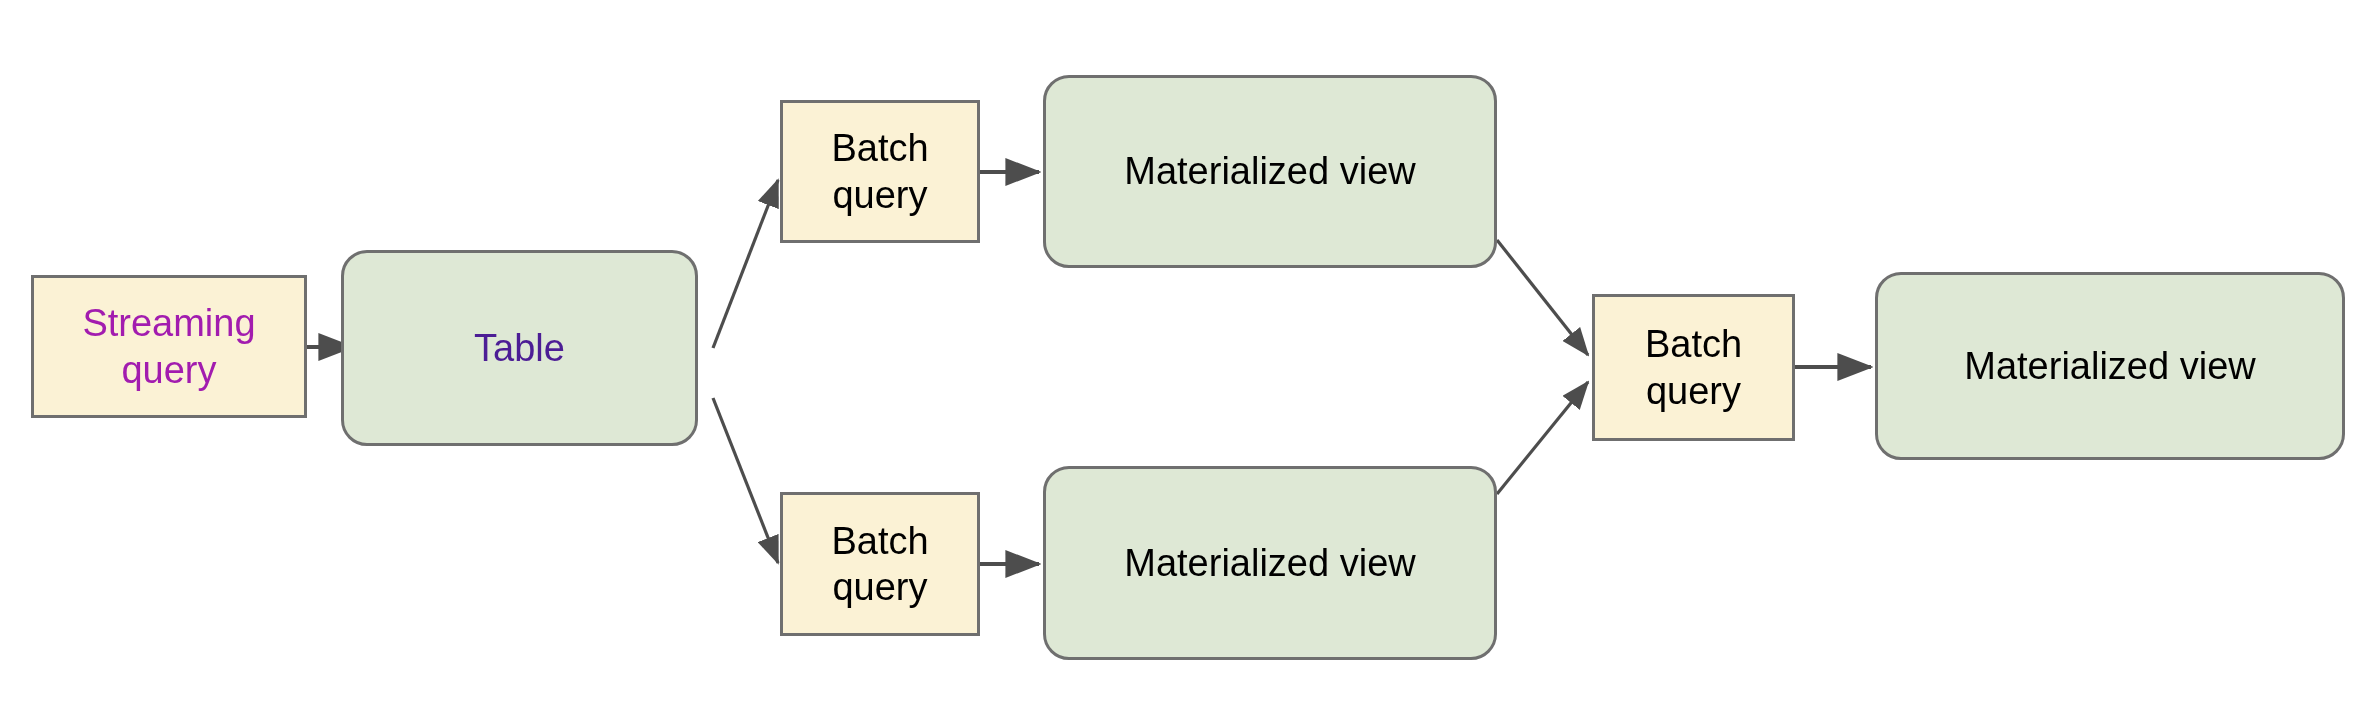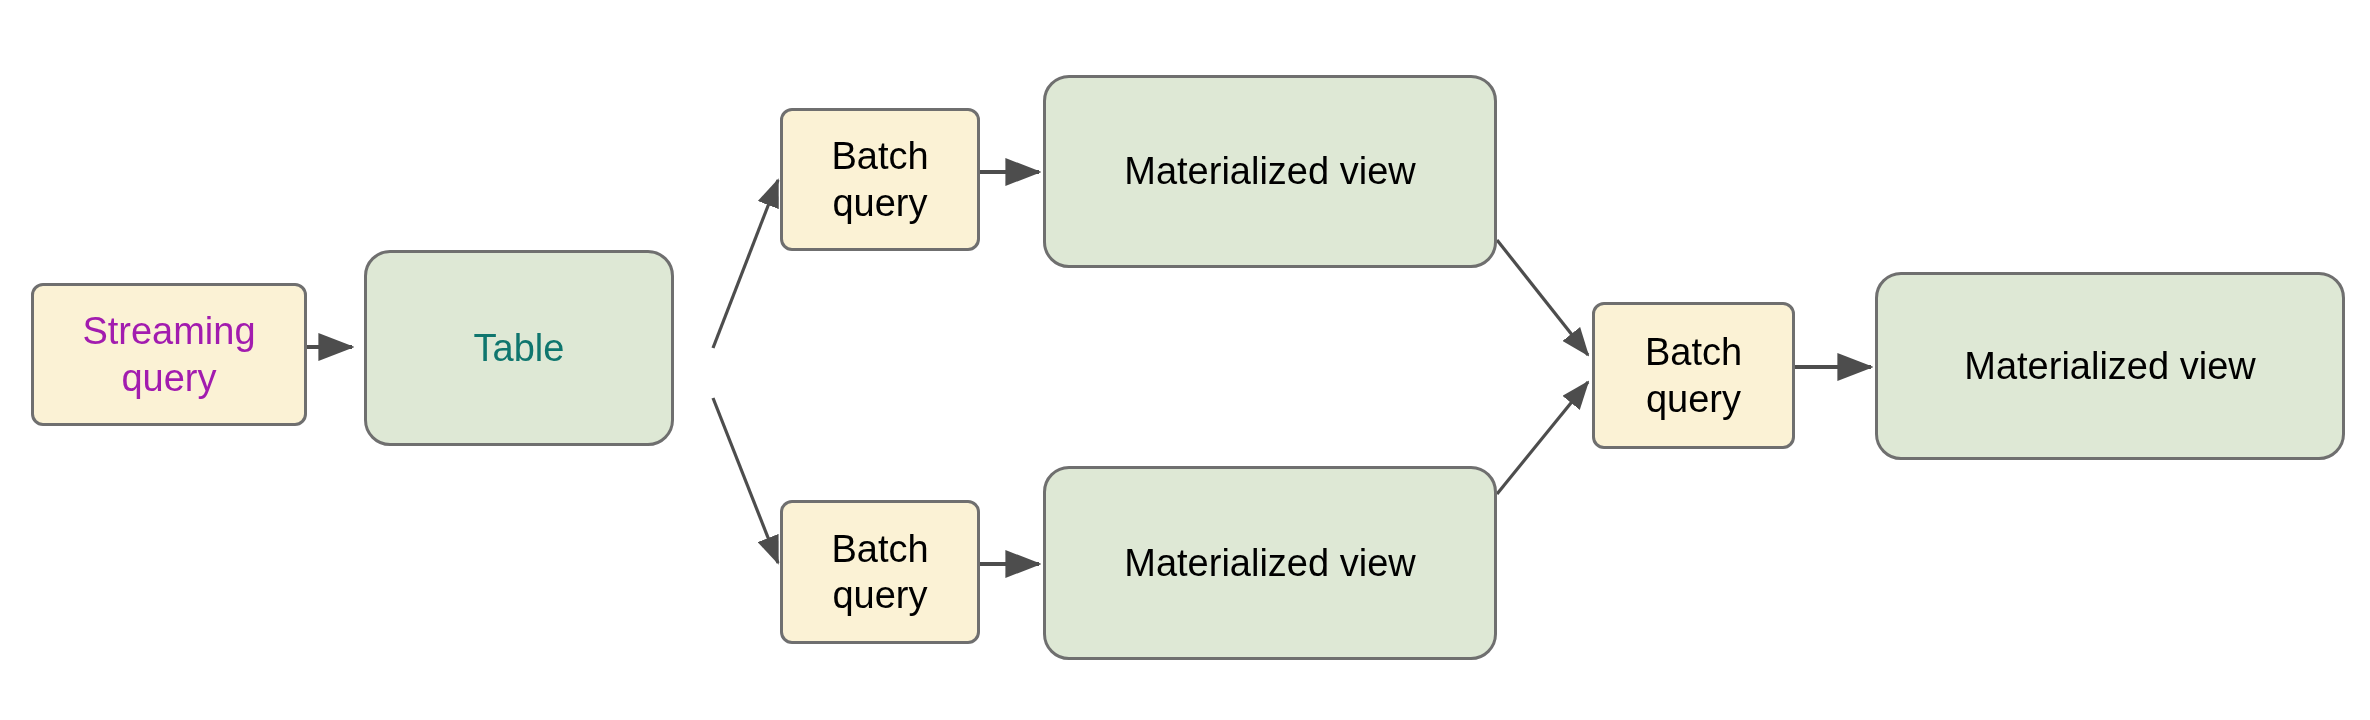--- a/index.html
+++ b/index.html
@@ -35,23 +35,22 @@
     justify-content: center;
     text-align: center;
     color: #000000;
     line-height: 1.22;
     white-space: pre-line;
     border-style: solid;
   }
   .node-process {
     background: #fbf2d5;
     border: 3px solid #6f6f6f;
-    border-radius: 12px;
+    border-radius: 0;
     font-size: 38px;
-    margin-top: 8px;
   }
   .node-store {
     background: #dee8d5;
     border: 3px solid #6f6f6f;
     border-radius: 26px;
     font-size: 38px;
   }
   .node-label {
     display: block;
     padding: 0 8px;
@@ -78,21 +77,21 @@
         <line x1="1497" y1="494" x2="1588" y2="382" stroke="#4d4d4d" stroke-width="3.2" marker-end="url(#arrowhead)"></line>
         <line x1="1795" y1="367" x2="1871" y2="367" stroke="#4d4d4d" stroke-width="4" marker-end="url(#arrowhead)"></line>
       </g>
   </svg>
 
   <div class="node node-process" style="left: 31px; top: 275px; width: 276px; height: 143px; border-color: rgb(111, 111, 111); background: rgb(251, 242, 213); color: #a21caf;">
     <span class="node-label">Streaming
 query</span>
   </div>
 
-  <div class="node node-store" style="left: 364px; top: 250px; width: 310px; height: 196px; border-color: rgb(111, 111, 111); background: rgb(222, 232, 213); color: #0f766e;">
+  <div class="node node-store" style="left: 341px; top: 250px; width: 357px; height: 196px; border-color: rgb(111, 111, 111); background: rgb(222, 232, 213); color: #4c1d95;">
     <span class="node-label">Table</span>
   </div>
 
   <div class="node node-process" style="left: 780px; top: 100px; width: 200px; height: 143px; border-color: rgb(111, 111, 111); background: rgb(251, 242, 213); color: rgb(0, 0, 0);">
     <span class="node-label">Batch
 query</span>
   </div>
 
   <div class="node node-store" style="left: 1043px; top: 75px; width: 454px; height: 193px; border-color: rgb(111, 111, 111); background: rgb(222, 232, 213); color: rgb(0, 0, 0);">
     <span class="node-label">Materialized view</span>

